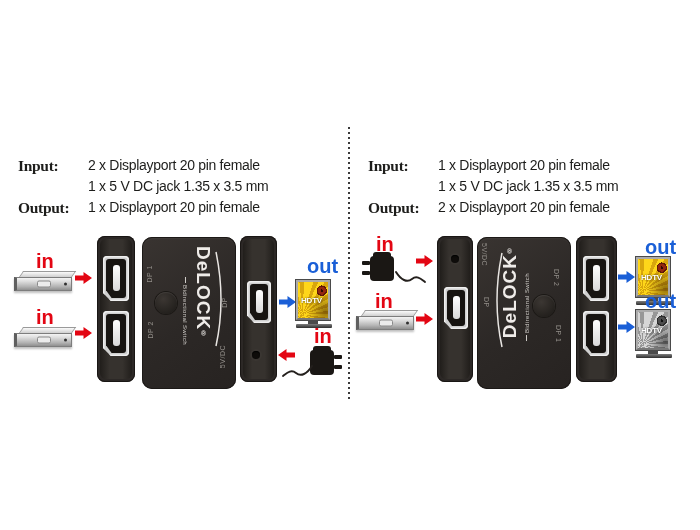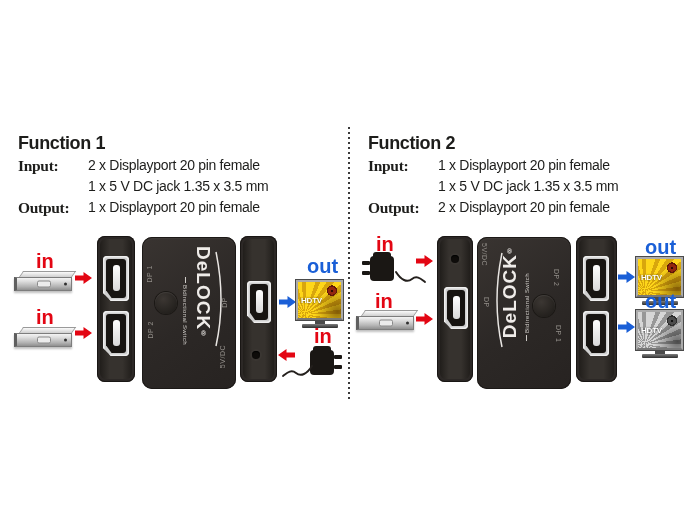--- a/index.html
+++ b/index.html
@@ -67,21 +67,21 @@
   .port-print{font-size:7px;color:#938f8a;letter-spacing:.5px;}
 
   
   .ad-body{position:absolute;width:24px;height:25px;background:#1a1714;border-radius:4px;}
   .ad-body::before{content:"";position:absolute;top:-4px;left:3px;right:3px;height:7px;
                    background:#1a1714;border-radius:3px;}
   .prong{position:absolute;width:8px;height:4px;background:#1a1714;border-radius:1px;}
   .cable{stroke:#24201d;stroke-width:2;fill:none;stroke-linecap:round;}
 
   
-  .monitor{width:47px;}
+  .monitor{width:34px;}
   .m-frame{height:36px;border:2px solid #ababab;border-bottom-color:#777;
            box-shadow:0 0 0 1px #4a4a4a;position:relative;overflow:hidden;}
   .m-screen{position:absolute;inset:0;}
   .screen-color{background:
       radial-gradient(circle at 79% 24%, #2d0a04 0 1.2px, #93260f 1.2px 4px, #5e1608 4px 5.2px, transparent 5.2px),
       radial-gradient(circle at 92% 82%, rgba(60,30,0,.55), transparent 48%),
       repeating-conic-gradient(from 10deg at 16% 90%, #fed61a 0 8deg, #d8a60d 8deg 16deg),
       #f2c60e;}
   .screen-grey{background:
       radial-gradient(circle at 79% 24%, #111 0 1.2px, #4c4c4c 1.2px 4px, #2c2c2c 4px 5.2px, transparent 5.2px),
@@ -93,21 +93,20 @@
   .m-neck{width:10px;height:4px;background:#4a4a4a;margin:0 auto;}
   .m-base{width:36px;height:4px;background:linear-gradient(#7d7d7d,#2e2e2e);border-radius:1px;margin:0 auto;}
 </style>
 </head>
 <body>
 
 <div class="canvas">
 
   <div class="abs divider" style="left:348px;top:127px;height:274px;"></div>
 
-  <div class="abs func-title" style="left:18px;top:134px;">Function 1</div>
   <div class="abs spec-label" style="left:18px;top:157px;">Input:</div>
   <div class="abs spec-value" style="left:88px;top:157px;">2 x Displayport 20 pin female</div>
   <div class="abs spec-value" style="left:88px;top:178px;">1 x 5 V DC jack 1.35 x 3.5 mm</div>
   <div class="abs spec-label" style="left:18px;top:199px;">Output:</div>
   <div class="abs spec-value" style="left:88px;top:199px;">1 x Displayport 20 pin female</div>
 
   <div class="abs in-label" style="left:36px;top:251px;">in</div>
   <div class="abs srcbox" style="left:14px;top:271px;">
     <div class="sb-top"></div>
     <div class="sb-front">
@@ -197,21 +196,20 @@
   </div>
   <div class="abs" style="left:310px;top:348px;width:36px;height:30px;">
     <div class="ad-body" style="left:0;top:2px;"></div>
     <div class="prong" style="left:24px;top:7px;"></div>
     <div class="prong" style="left:24px;top:17px;"></div>
   </div>
   <svg class="abs" style="left:281px;top:360px;" width="34" height="20" viewBox="0 0 34 20">
       <path class="cable" d="M31 6 C26 14 20 17 15 13 C10 9 6 13 2 16"></path>
     </svg>
 
-  <div class="abs func-title" style="left:368px;top:134px;">Function 2</div>
   <div class="abs spec-label" style="left:368px;top:157px;">Input:</div>
   <div class="abs spec-value" style="left:438px;top:157px;">1 x Displayport 20 pin female</div>
   <div class="abs spec-value" style="left:438px;top:178px;">1 x 5 V DC jack 1.35 x 3.5 mm</div>
   <div class="abs spec-label" style="left:368px;top:199px;">Output:</div>
   <div class="abs spec-value" style="left:438px;top:199px;">2 x Displayport 20 pin female</div>
 
   <div class="abs in-label" style="left:376px;top:234px;">in</div>
   <div class="abs" style="left:362px;top:254px;width:36px;height:30px;">
     <div class="ad-body" style="left:8px;top:2px;"></div>
     <div class="prong" style="left:0;top:7px;"></div>

